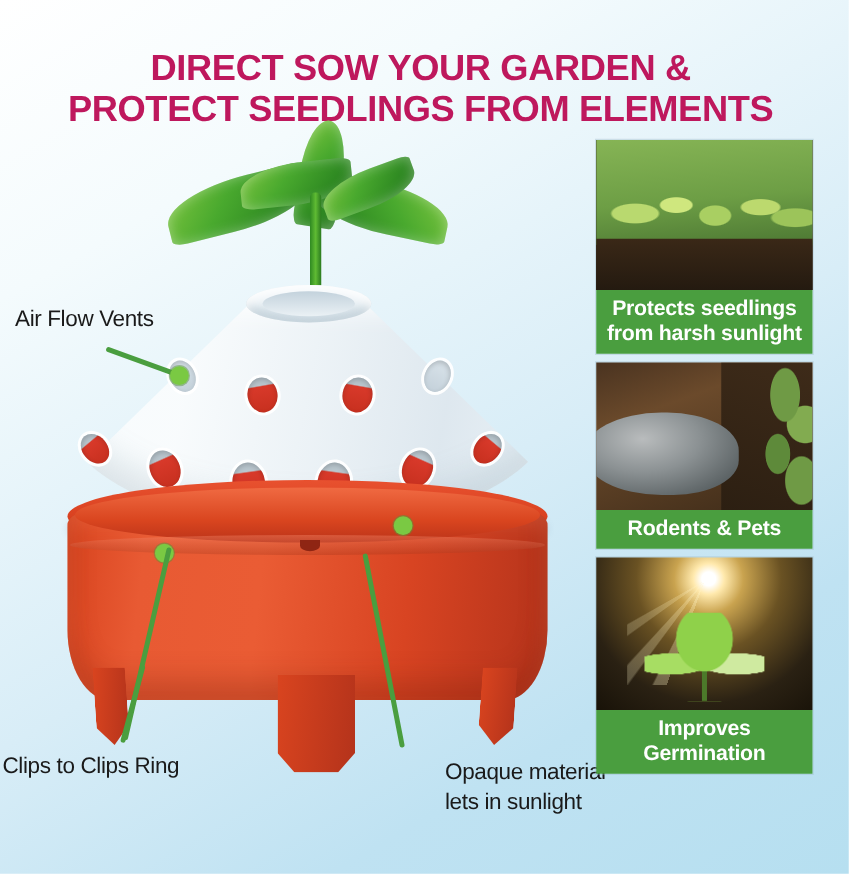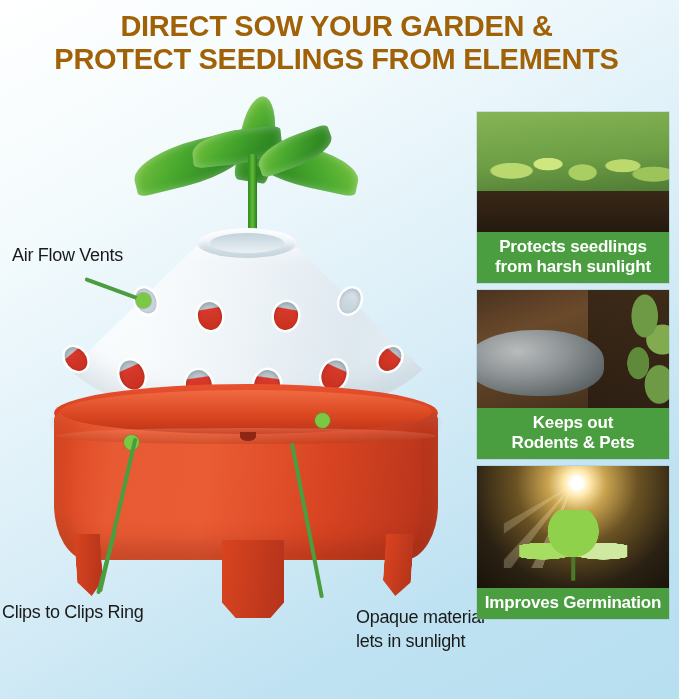--- a/index.html
+++ b/index.html
@@ -6,31 +6,31 @@
   html,body { width:679px; height:699px; overflow:hidden; }
   body {
     font-family:"Liberation Sans", sans-serif;
     background: linear-gradient(150deg, #ffffff 0%, #f4fbfd 22%, #d8edf7 55%, #bfe2f2 78%, #b6dff0 100%);
     position:relative;
   }
   #stage { position:absolute; inset:0; }
 
   
   .headline {
-    position:absolute; left:0; top:10px; width:673px;
-    text-align:center; color:#a16207;
+    position:absolute; left:0; top:39px; width:673px;
+    text-align:center; color:#be185d;
     font-weight:bold; font-size:29px; line-height:33px;
     letter-spacing:-0.3px; text-transform:uppercase;
     font-family:"Liberation Sans", sans-serif;
   }
   .headline .l2 { display:block; }
 
   
   .panels { position:absolute; left:477px; top:112px; width:192px; }
-  .panel { position:relative; width:192px; margin-bottom:7px;
+  .panel { position:relative; width:173px; margin-bottom:7px;
            box-shadow:0 0 0 1px rgba(150,180,195,.35); }
   .panel .photo { width:100%; position:relative; overflow:hidden; }
   .panel .cap {
     background:#4a9e3f; color:#ffffff; text-align:center;
     font-size:17px; line-height:20px; font-weight:600;
     padding:5px 2px 6px; letter-spacing:-0.2px;
   }
   .panel .cap span { display:block; }
 
   
@@ -244,21 +244,20 @@
       <div class="photo ph1"></div>
       <div class="cap">
         <span>Protects seedlings</span>
         <span>from harsh sunlight</span>
       </div>
     </div>
 
     <div class="panel">
       <div class="photo ph2"></div>
       <div class="cap">
-        <span>Keeps out</span>
         <span>Rodents &amp; Pets</span>
       </div>
     </div>
 
     <div class="panel">
       <div class="photo ph3"></div>
       <div class="cap">
         <span>Improves Germination</span>
       </div>
     </div>

